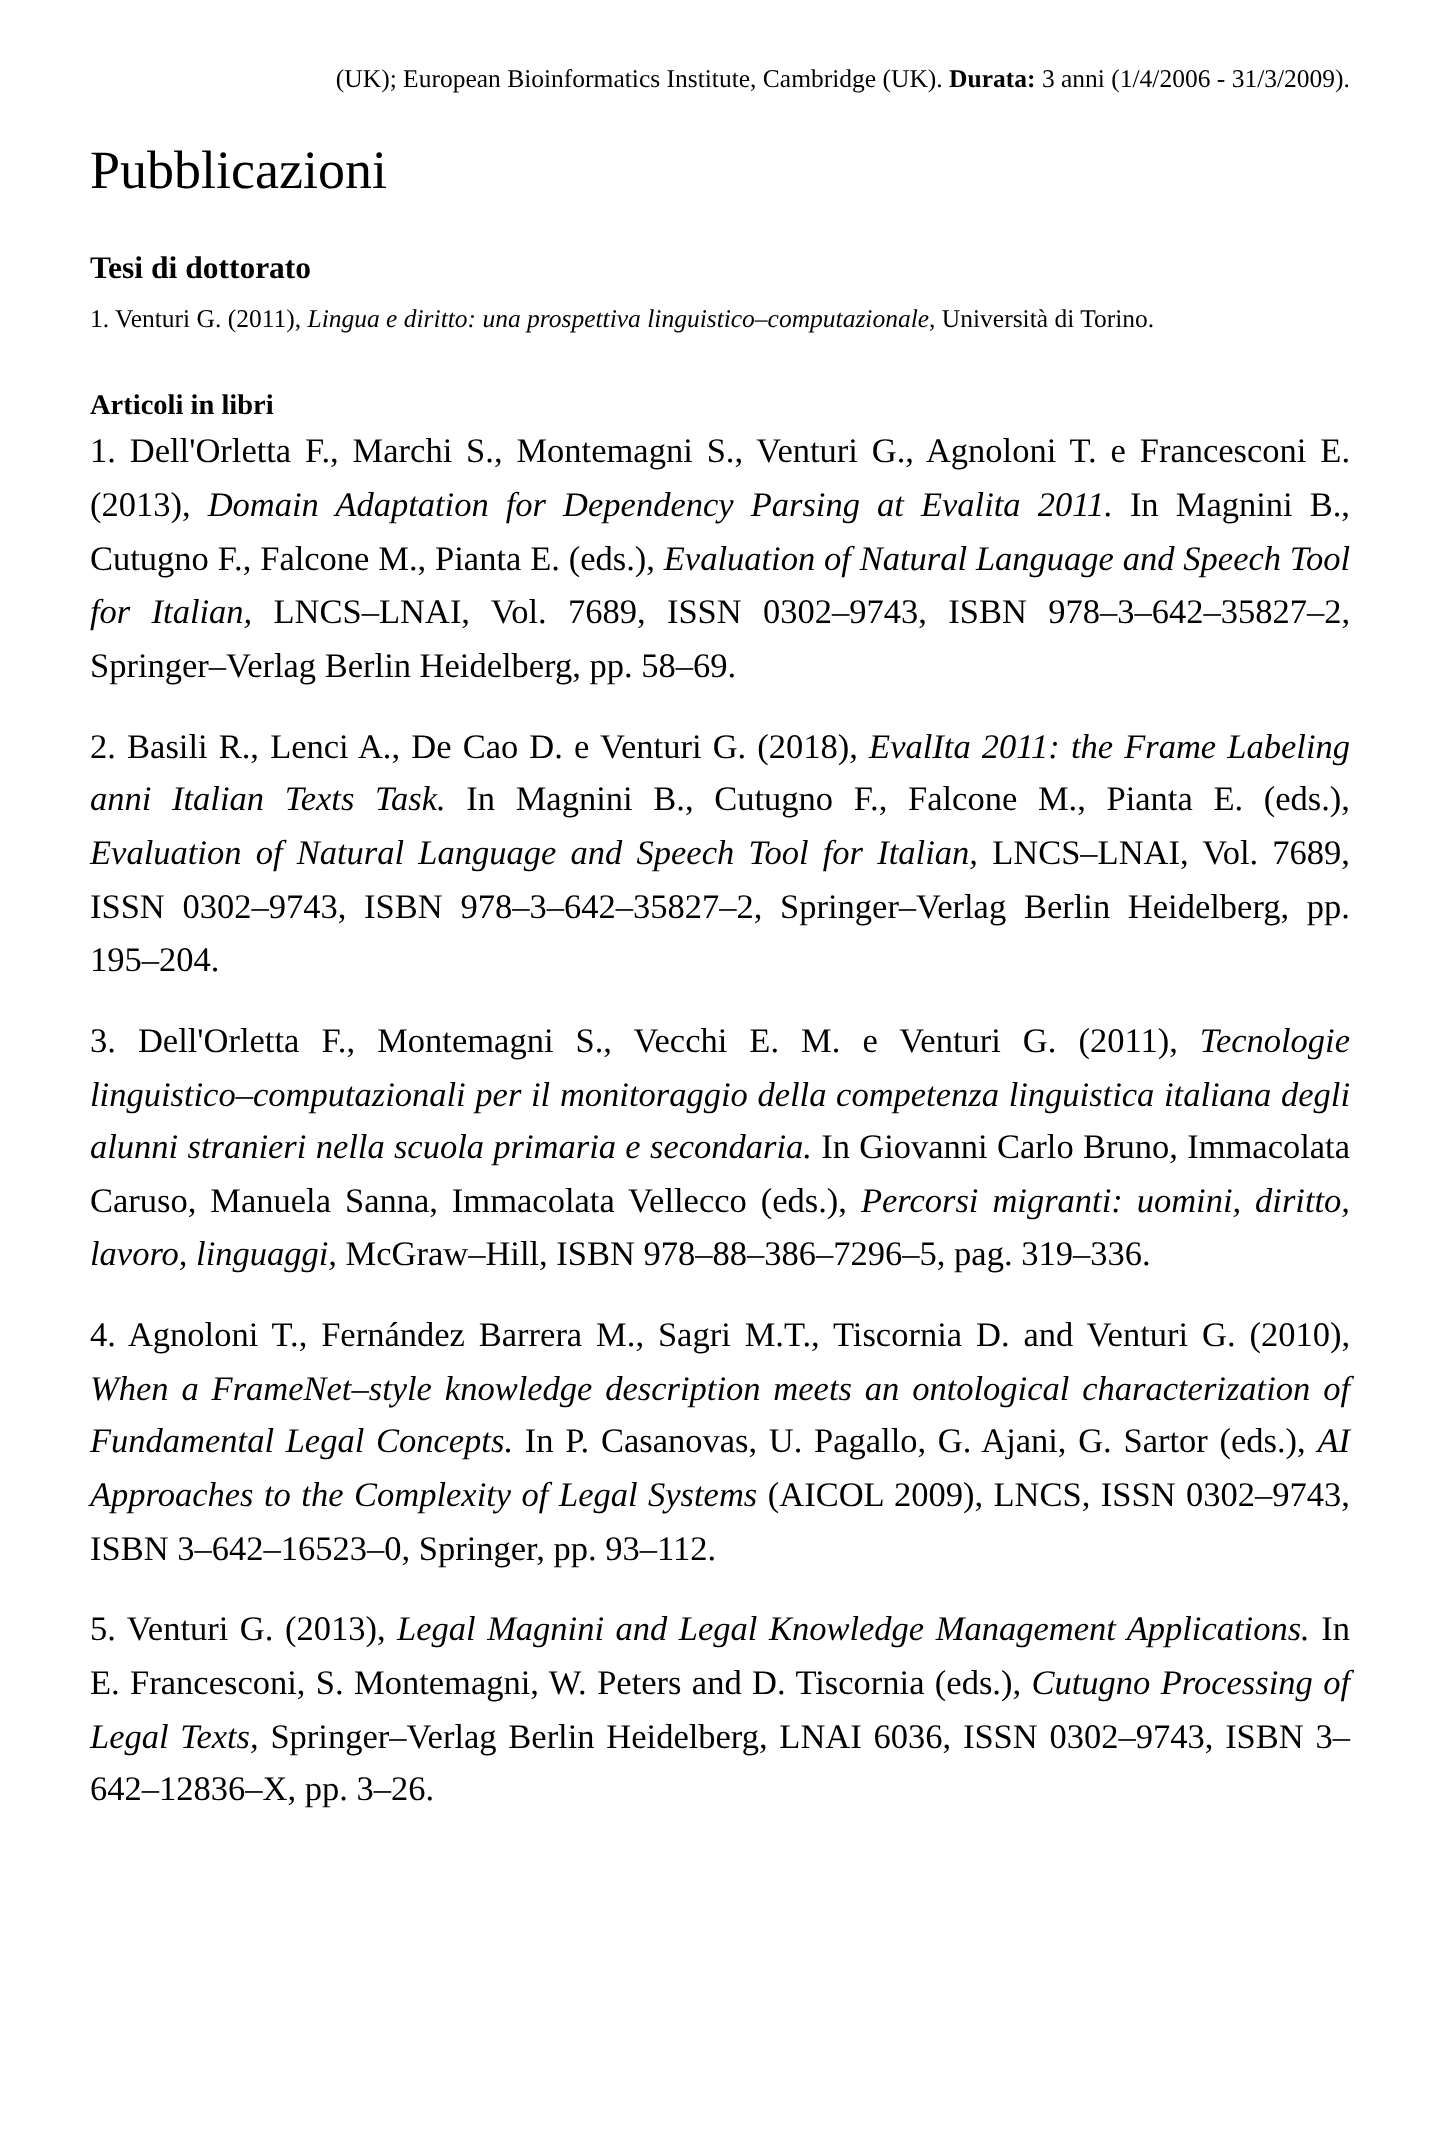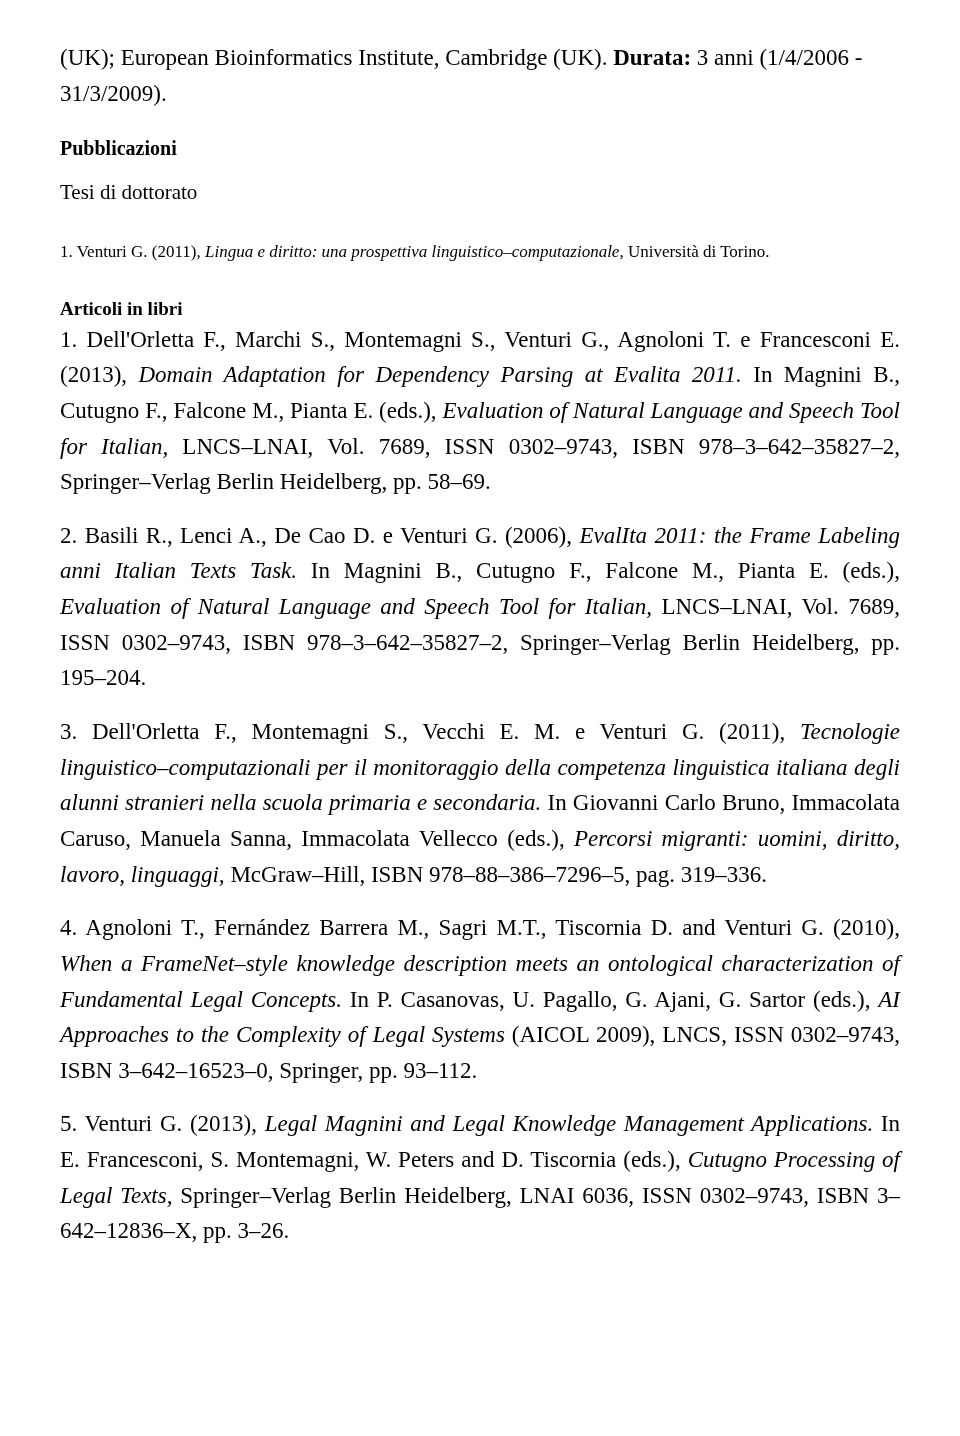--- a/index.html
+++ b/index.html
@@ -12,42 +12,43 @@
       background: #ffffff;
       font-family: "Computer Modern", "Latin Modern", Georgia, "Times New Roman", serif;
       font-size: 17px;
       line-height: 1.55;
       color: #000000;
       padding: 40px 60px 60px 60px;
       max-width: 960px;
     }
 
     .intro-text {
-      font-size: 23px;
+      font-size: 17px;
       line-height: 1.55;
       margin-bottom: 24px;
+      text-align: right;
     }
 
     .intro-text strong {
       font-weight: bold;
     }
 
     h1.section-title {
-      font-size: 20px;
-      font-weight: bold;
+      font-size: 36px;
+      font-weight: normal;
       margin-top: 10px;
-      margin-bottom: 18px;
+      margin-bottom: 28px;
       line-height: 1.3;
     }
 
     h2.subsection-title {
       font-size: 21px;
-      font-weight: normal;
+      font-weight: bold;
       margin-top: 10px;
-      margin-bottom: 32px;
+      margin-bottom: 8px;
       line-height: 1.3;
     }
 
     h3.sub-subsection-title {
       font-size: 19px;
       font-weight: bold;
       margin-top: 10px;
       line-height: 1.3;
     }
 
@@ -106,21 +107,21 @@
 
 <h3 class="sub-subsection-title">Articoli in libri</h3>
 
 <ol class="publications-list">
 
   <li>
     <span>Dell'Orletta F., Marchi S., Montemagni S., Venturi G., Agnoloni T. e Francesconi E. (2013), </span><em>Domain Adaptation for Dependency Parsing at Evalita 2011.</em><span> In Magnini B., Cutugno F., Falcone M., Pianta E. (eds.), </span><em>Evaluation of Natural Language and Speech Tool for Italian,</em><span> LNCS–LNAI, Vol. 7689, ISSN 0302–9743, ISBN 978–3–642–35827–2, Springer–Verlag Berlin Heidelberg, pp. 58–69.</span>
   </li>
 
   <li>
-    <span>Basili R., Lenci A., De Cao D. e Venturi G. (2006), </span><em>EvalIta 2011: the Frame Labeling anni Italian Texts Task.</em><span> In Magnini B., Cutugno F., Falcone M., Pianta E. (eds.), </span><em>Evaluation of Natural Language and Speech Tool for Italian,</em><span> LNCS–LNAI, Vol. 7689, ISSN 0302–9743, ISBN 978–3–642–35827–2, Springer–Verlag Berlin Heidelberg, pp. 195–204.</span>
+    <span>Basili R., Lenci A., De Cao D. e Venturi G. (2018), </span><em>EvalIta 2011: the Frame Labeling anni Italian Texts Task.</em><span> In Magnini B., Cutugno F., Falcone M., Pianta E. (eds.), </span><em>Evaluation of Natural Language and Speech Tool for Italian,</em><span> LNCS–LNAI, Vol. 7689, ISSN 0302–9743, ISBN 978–3–642–35827–2, Springer–Verlag Berlin Heidelberg, pp. 195–204.</span>
   </li>
 
   <li>
     <span>Dell'Orletta F., Montemagni S., Vecchi E. M. e Venturi G. (2011), </span><em>Tecnologie linguistico–computazionali per il monitoraggio della competenza linguistica italiana degli alunni stranieri nella scuola primaria e secondaria.</em><span> In Giovanni Carlo Bruno, Immacolata Caruso, Manuela Sanna, Immacolata Vellecco (eds.), </span><em>Percorsi migranti: uomini, diritto, lavoro, linguaggi,</em><span> McGraw–Hill, ISBN 978–88–386–7296–5, pag. 319–336.</span>
   </li>
 
   <li>
     <span>Agnoloni T., Fernández Barrera M., Sagri M.T., Tiscornia D. and Venturi G. (2010), </span><em>When a FrameNet–style knowledge description meets an ontological characterization of Fundamental Legal Concepts.</em><span> In P. Casanovas, U. Pagallo, G. Ajani, G. Sartor (eds.), </span><em>AI Approaches to the Complexity of Legal Systems</em><span> (AICOL 2009), LNCS, ISSN 0302–9743, ISBN 3–642–16523–0, Springer, pp. 93–112.</span>
   </li>
 

